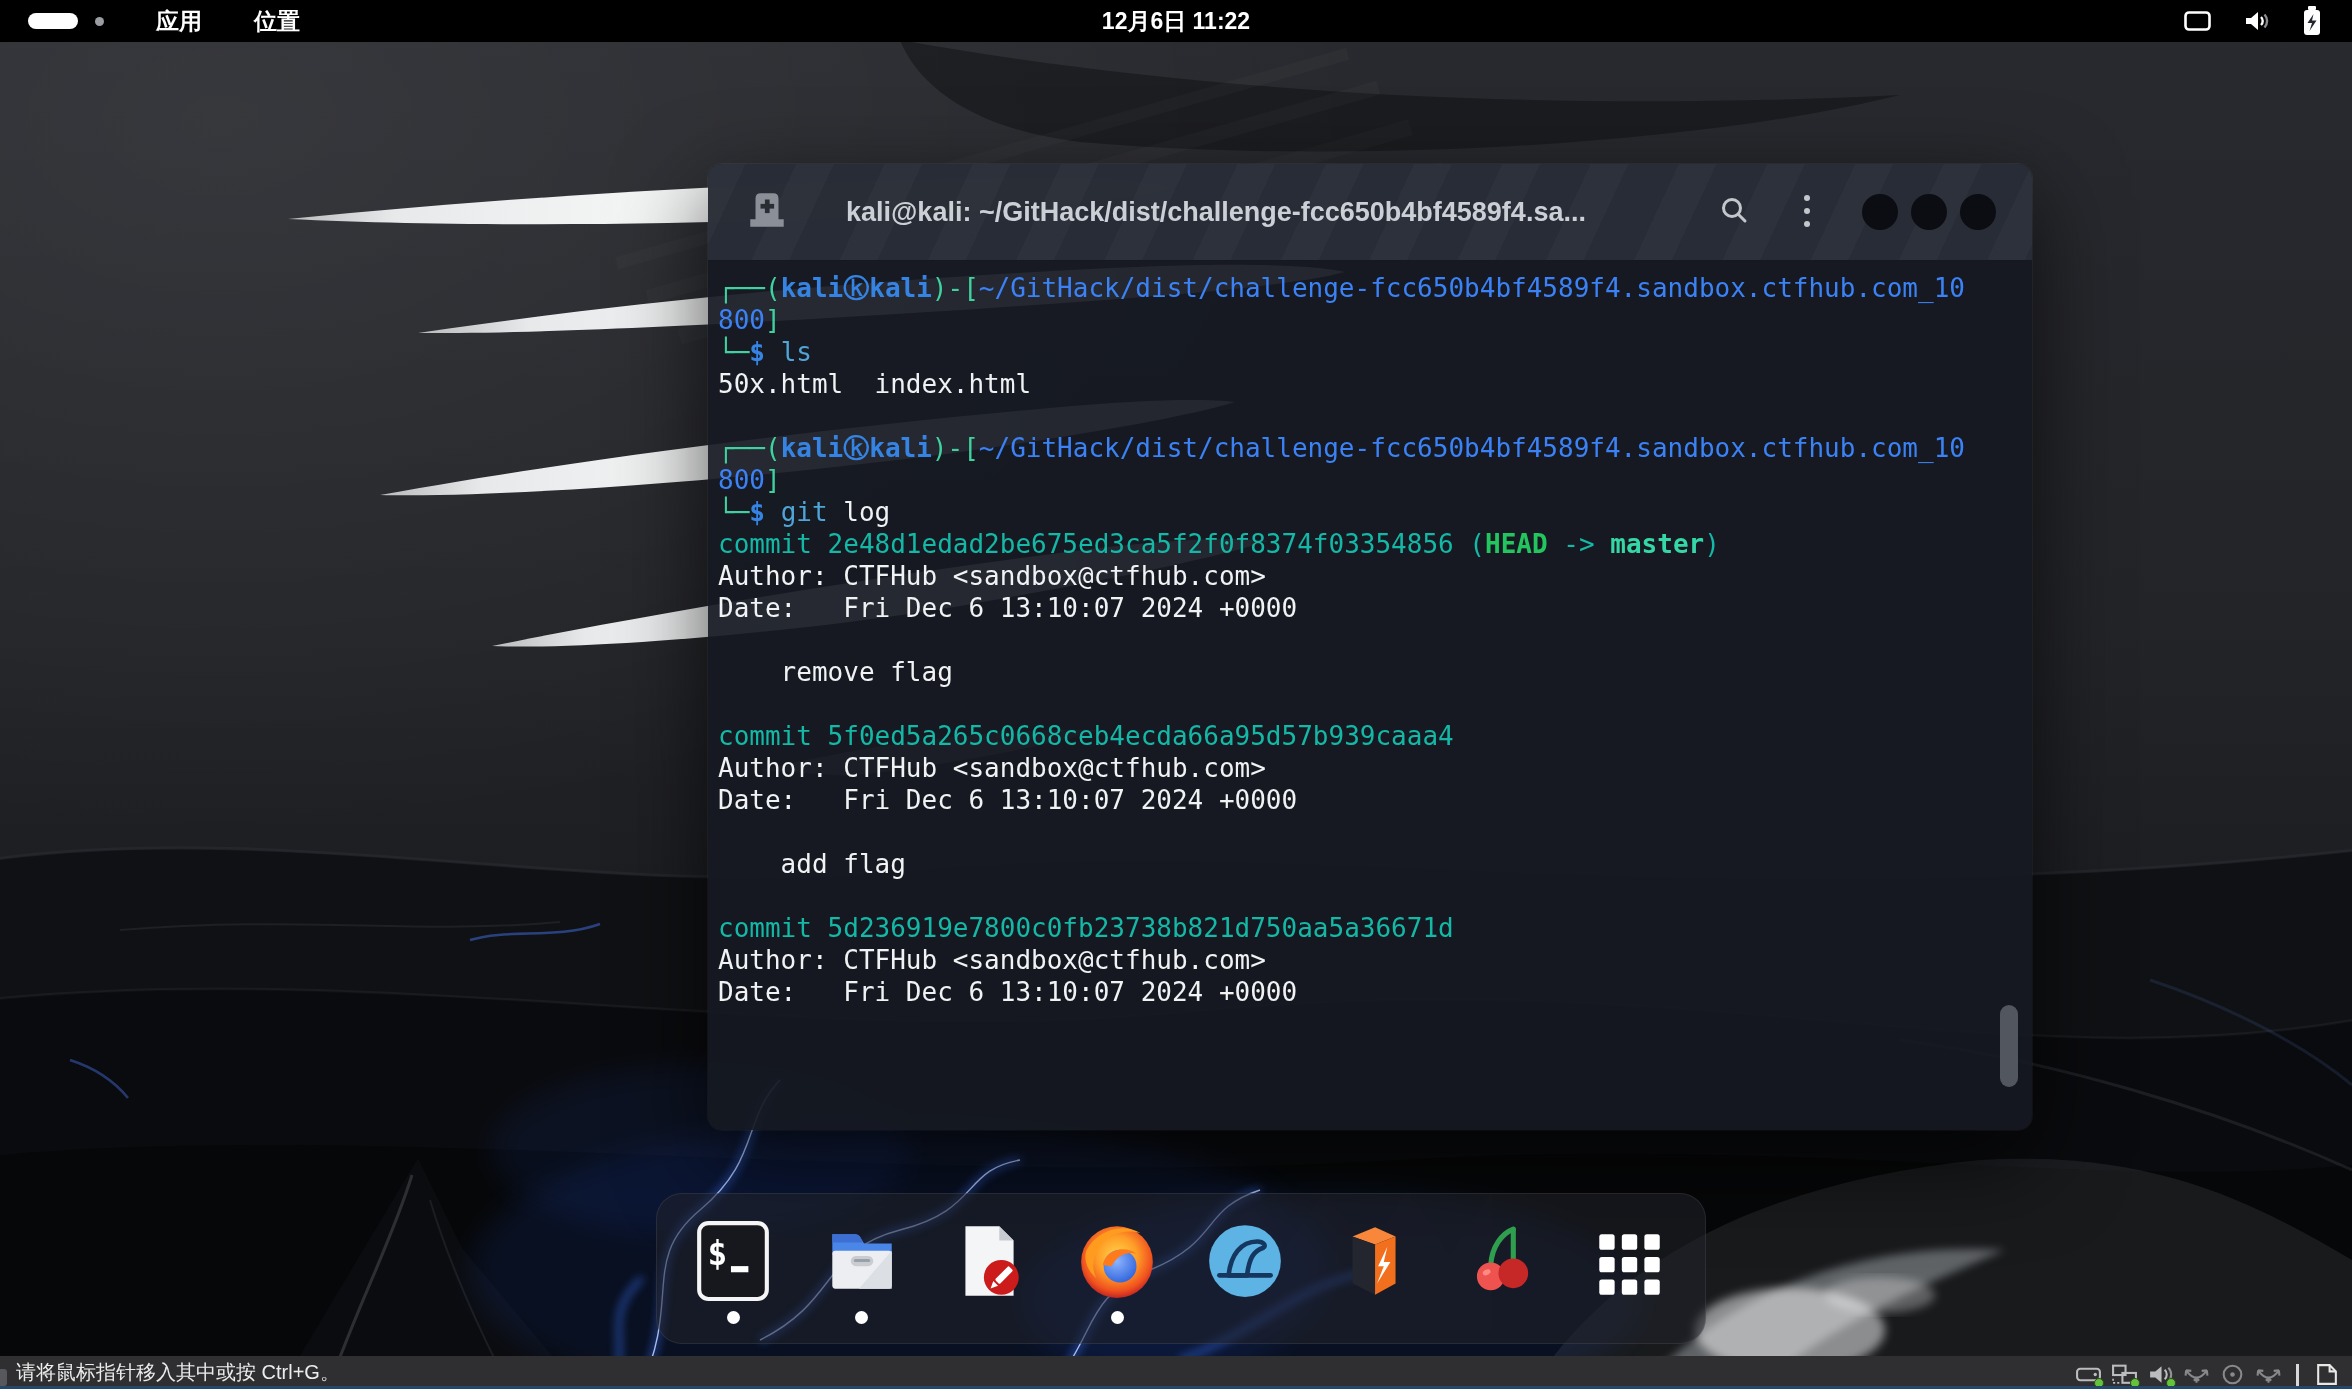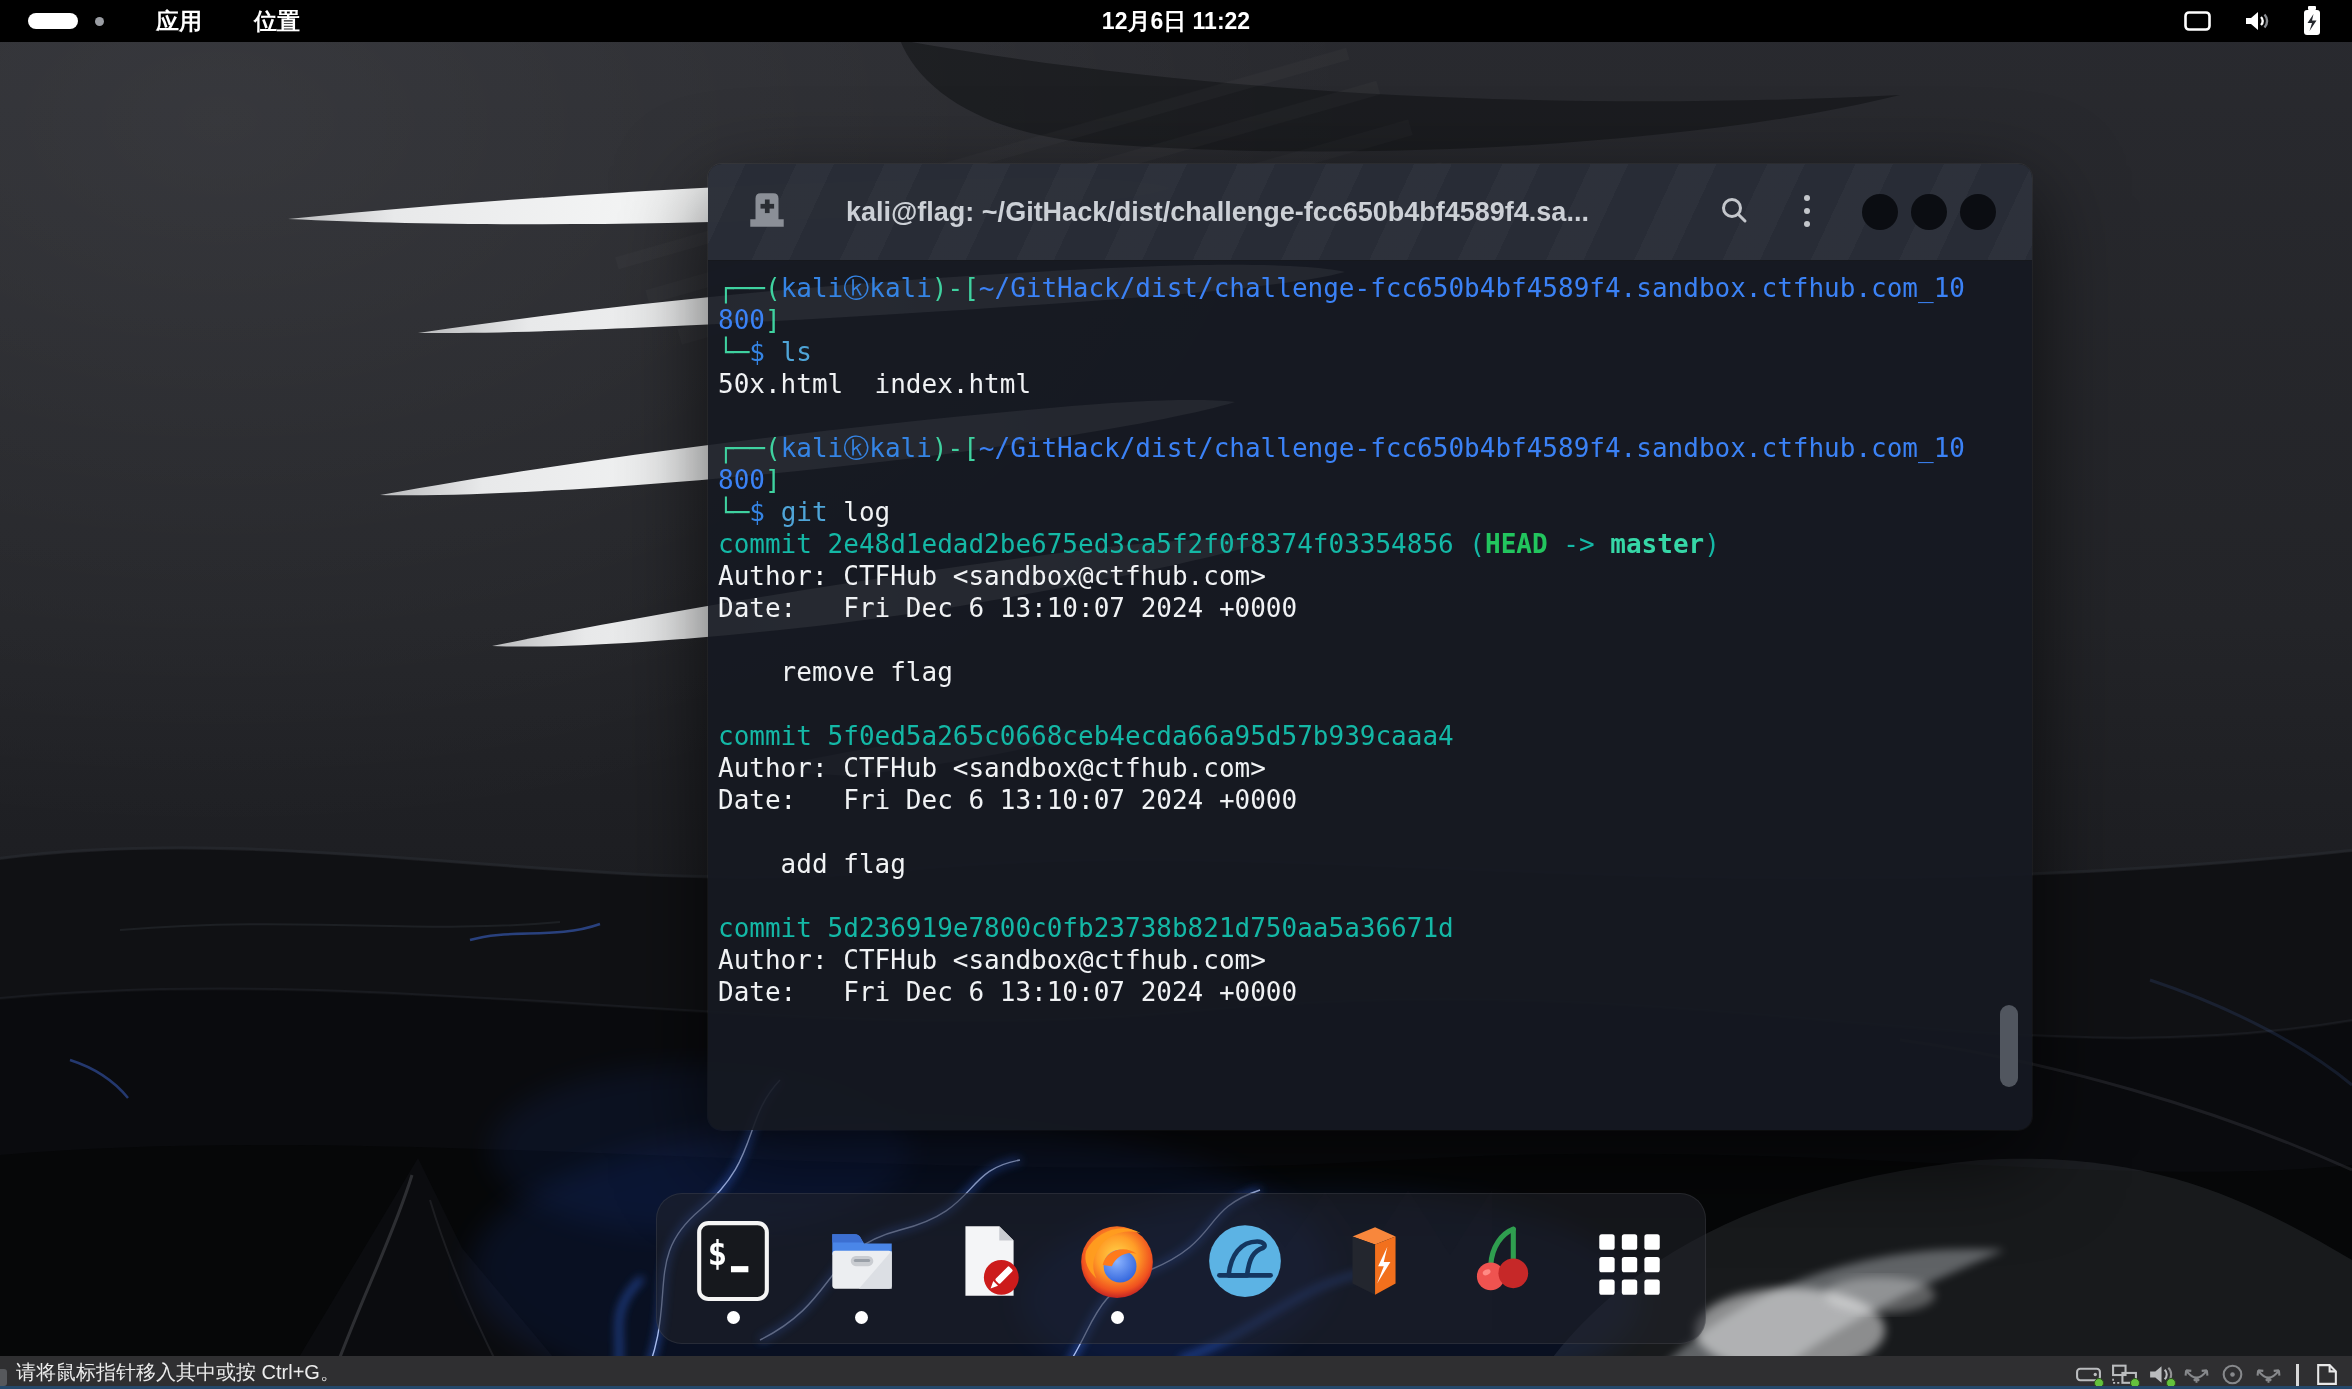--- a/index.html
+++ b/index.html
@@ -54,21 +54,21 @@
   .sb-msg{color:#ececec;font-size:20px;margin-left:9px;white-space:nowrap;}
   #vbox-icons{margin-left:auto;display:flex;align-items:center;gap:9px;padding-right:12px;}
   .vbox-ico{position:relative;width:27px;height:23px;color:#87898c;display:inline-block;}
   .vbox-ico.act{color:#babcbe;}
   .vbox-ico svg{width:100%;height:100%;display:block;}
   .led{position:absolute;right:-2px;bottom:-2px;width:10px;height:10px;border-radius:50%;
     background:#64c23d;border:1px solid #2c501d;box-sizing:border-box;}
   .vbox-sep{width:3px;height:22px;background:#d8d8d8;margin:0 5px;}
   .bottom-edge{position:absolute;left:0;top:1386px;width:2352px;height:3px;background:#24486b;z-index:41;}
 </style>
-<style>.sg-g{color:#3fd2a0;}.sg-b{color:#3584e4;font-weight:400;}.sg-c{color:#4fa5d8;}.sg-w{color:#f0f2f4;}.sg-wb{color:#3b82f6;font-weight:400;}.sg-o{color:#14b8a6;}.sg-hb{color:#22c55e;font-weight:700;}.sg-t{color:#36d7a7;font-weight:700;}</style></head>
+<style>.sg-g{color:#3fd2a0;}.sg-b{color:#3584e4;font-weight:700;}.sg-c{color:#4fa5d8;}.sg-w{color:#f0f2f4;}.sg-wb{color:#3b82f6;font-weight:400;}.sg-o{color:#14b8a6;}.sg-hb{color:#22c55e;font-weight:700;}.sg-t{color:#36d7a7;font-weight:700;}</style></head>
 <body>
 
 <div class="desktop">
 
   <svg class="wallpaper" viewBox="0 0 2352 1389" preserveAspectRatio="none">
     <defs>
       <linearGradient id="bgGrad" x1="0" y1="0" x2="0" y2="1">
         <stop offset="0" stop-color="#292a2f"></stop>
           <stop offset="0.45" stop-color="#232428"></stop>
         <stop offset="0.7" stop-color="#1b1c20"></stop>
@@ -286,21 +286,21 @@
 
   <section class="window">
     <div class="headerbar">
       <button class="hb-btn">
         <svg width="46" height="42" viewBox="0 0 44 40">
           <path d="M11 8 q0 -5 5 -5 h12 q5 0 5 5 v20 h5 v7 H6 v-7 h5 Z" fill="#8b8f97"></path>
           <rect x="20" y="9" width="4.5" height="13" fill="#2a2d33"></rect>
           <rect x="15.8" y="13.2" width="13" height="4.5" fill="#2a2d33"></rect>
         </svg>
       </button>
-      <div class="hb-title">kali@flag: ~/GitHack/dist/challenge-fcc650b4bf4589f4.sa...</div>
+      <div class="hb-title">kali@kali: ~/GitHack/dist/challenge-fcc650b4bf4589f4.sa...</div>
       <div class="hb-spacer"></div>
       <button class="hb-btn">
         <svg width="32" height="32" viewBox="0 0 32 32">
           <circle cx="14" cy="13" r="8.5" fill="none" stroke="#c3c6cb" stroke-width="3"></circle>
           <path d="M20.5 19.5 L27 26" stroke="#c3c6cb" stroke-width="3" stroke-linecap="round"></path>
         </svg>
       </button>
       <button class="hb-btn" style="margin-left:52px">
         <svg width="10" height="36" viewBox="0 0 10 36">
           <circle cx="5" cy="5" r="3" fill="#c3c6cb"></circle>

